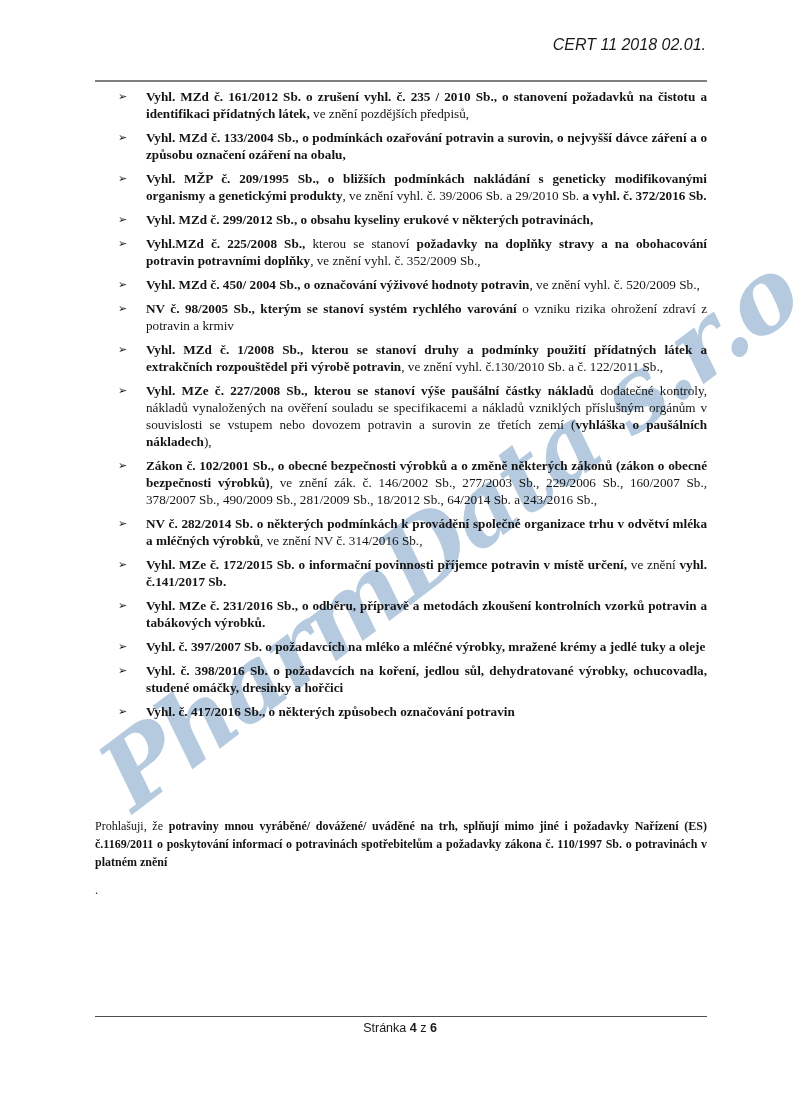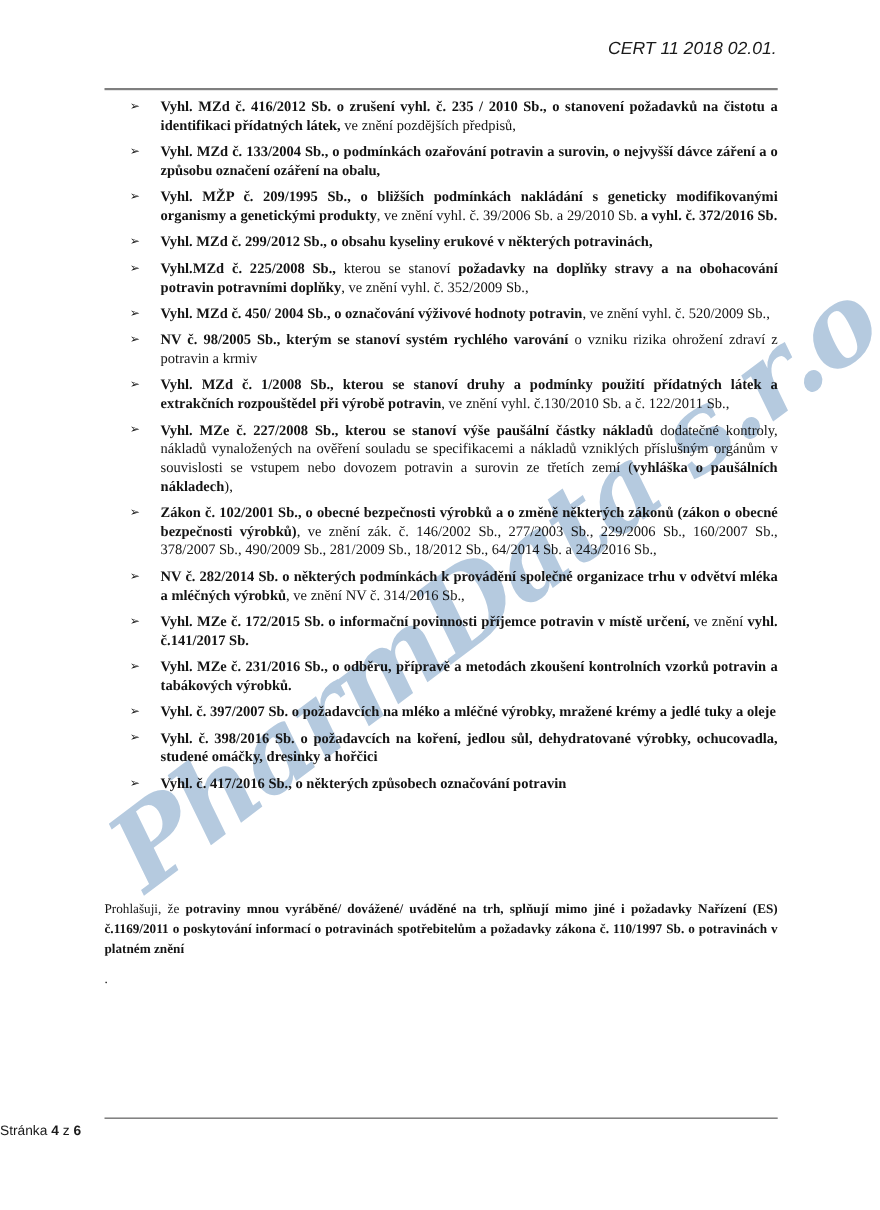--- a/index.html
+++ b/index.html
@@ -75,41 +75,42 @@
   .paragraphs .para { text-align:justify; margin:0 0 10px 0; }
   .footer-rule {
     position:absolute;
     top:1016px; left:95px; width:612px;
     border-top:1px solid #4d4d4d;
     z-index:2;
   }
   .page-footer {
     position:absolute;
     top:1021px; left:0; width:800px;
+    text-align:center;
     font-family:"Liberation Sans", sans-serif;
     font-size:12.5px;
     color:#1a1a1a;
     z-index:2;
   }
 </style>
 </head>
 <body>
 
 <div class="page">
 
   <div class="watermark">PharmData s.r.o.</div>
 
   <div class="doc-code">CERT 11 2018 02.01.</div>
 
   <div class="rule-top"></div>
 
   <div class="reg-list" id="reg-list">
       <div class="list-item">
         <span class="arrow">➢</span>
-        <div class="itext"><span class="b">Vyhl. MZd č. 416/2012 Sb. o zrušení vyhl. č. 235 / 2010 Sb., o stanovení požadavků na čistotu a identifikaci přídatných látek,</span><span class="r"> ve znění pozdějších předpisů,</span></div>
+        <div class="itext"><span class="b">Vyhl. MZd č. 161/2012 Sb. o zrušení vyhl. č. 235 / 2010 Sb., o stanovení požadavků na čistotu a identifikaci přídatných látek,</span><span class="r"> ve znění pozdějších předpisů,</span></div>
       </div>
       <div class="list-item">
         <span class="arrow">➢</span>
         <div class="itext"><span class="b">Vyhl. MZd č. 133/2004 Sb., o podmínkách ozařování potravin a surovin, o nejvyšší dávce záření a o způsobu označení ozáření na obalu,</span></div>
       </div>
       <div class="list-item">
         <span class="arrow">➢</span>
         <div class="itext"><span class="b">Vyhl. MŽP č. 209/1995 Sb., o bližších podmínkách nakládání s geneticky modifikovanými organismy a genetickými produkty</span><span class="r">, ve znění vyhl. č. 39/2006 Sb. a 29/2010 Sb. </span><span class="b">a vyhl. č. 372/2016 Sb.</span></div>
       </div>
       <div class="list-item">

